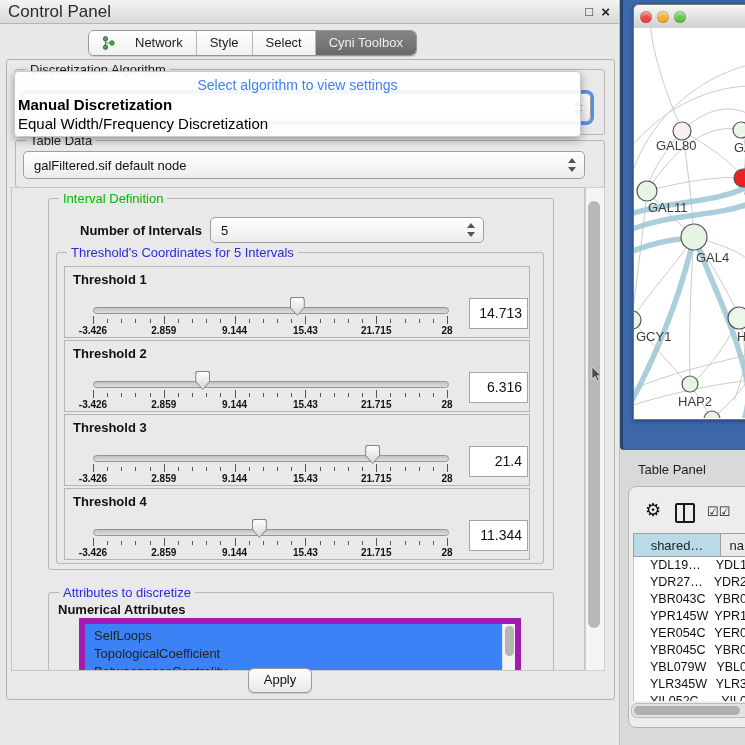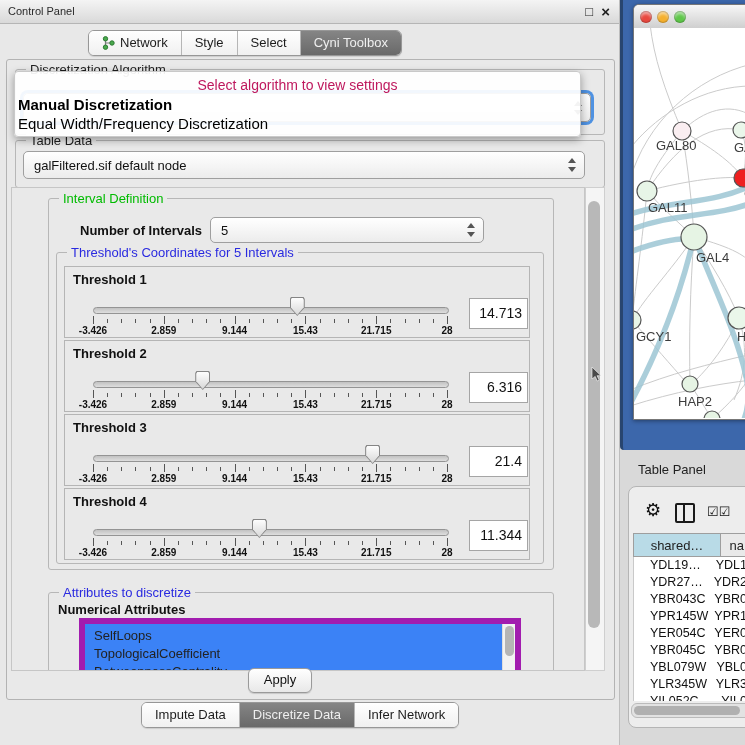--- a/index.html
+++ b/index.html
@@ -4,29 +4,29 @@
 <style>
   html,body{margin:0;padding:0;}
   body{width:745px;height:745px;overflow:hidden;background:#dcdcdc;
        font-family:"Liberation Sans",sans-serif;-webkit-font-smoothing:antialiased;position:relative;}
   .abs{position:absolute;}
 
   
   #control-panel{left:0;top:0;width:619px;height:745px;background:#e8e8e8;border-right:1px solid #bdbdbd;}
   .cp-titlebar{left:0;top:0;width:619px;height:23px;background:linear-gradient(#f4f4f4,#d9d9d9);
                border-bottom:1px solid #b5b5b5;}
-  .cp-title{left:8px;top:0;line-height:23px;font-size:11px;color:#2b2b2b;}
+  .cp-title{left:8px;top:0;line-height:23px;font-size:17px;color:#2b2b2b;}
   .winicon{top:0;line-height:23px;font-size:13px;color:#222;font-weight:bold;cursor:default;}
   .float-ic{right:26px;}
   .close-ic{right:9px;font-size:15px;}
 
   .segstrip{display:flex;border:1px solid #979797;border-radius:6px;overflow:hidden;
             background:#fdfdfd;box-shadow:0 1px 1px rgba(0,0,0,.12);}
   .seg{padding:0 13px;line-height:24px;font-size:13px;color:#1c1c1c;background:linear-gradient(#ffffff,#f0f0f0);
-       border-right:1px solid #b6b6b6;white-space:nowrap;display:flex;align-items:center;gap:5px;}
+       border-right:1px solid #b6b6b6;white-space:nowrap;display:flex;align-items:center;gap:20px;}
   .seg:last-child{border-right:none;}
   .seg.selected{background:linear-gradient(#858585,#696969);color:#efefef;}
   #top-tabs{left:88px;top:30px;}
   #bottom-tabs{left:141px;top:702px;}
 
   .cp-main{left:6px;top:59px;width:607px;height:639px;background:#e9e9e9;
            border:1px solid #b3b3b3;border-radius:3px;}
 
   .groupbox{border:1px solid #b7b7b7;border-radius:3px;background:transparent;}
   .grouptitle{position:absolute;top:-8px;left:10px;background:#e9e9e9;padding:0 4px;font-size:13px;line-height:15px;}
@@ -40,21 +40,21 @@
   .stepper{position:absolute;right:7px;top:50%;transform:translateY(-50%);width:9px;height:14px;}
   .stepper:before,.stepper:after{content:"";position:absolute;left:0;border-left:4.5px solid transparent;border-right:4.5px solid transparent;}
   .stepper:before{top:0;border-bottom:5px solid #555;}
   .stepper:after{bottom:0;border-top:5px solid #555;}
 
   
   #algo-group{left:8px;top:9px;width:588px;height:64px;}
   #algo-combo{left:16px;top:33px;width:566px;height:27px;box-shadow:0 0 0 3px #4f92e2;}
   #algo-popup{left:7px;top:11px;width:565px;height:64px;background:rgba(255,255,255,.93);
               border:1px solid #c9c9c9;border-radius:4px;box-shadow:0 3px 9px rgba(0,0,0,.35);z-index:50;}
-  .popup-placeholder{left:0;right:0;top:5px;text-align:center;font-size:14px;color:#be185d;}
+  .popup-placeholder{left:0;right:0;top:5px;text-align:center;font-size:14px;color:#3b82f6;}
   .popup-item1{left:3px;top:24px;font-size:15px;font-weight:bold;color:#000;}
   .popup-item2{left:3px;top:43px;font-size:15px;color:#000;}
 
   
   #tabledata-group{left:8px;top:80px;width:588px;height:46px;}
   #tabledata-combo{left:16px;top:91px;width:560px;height:26px;}
 
   
   #viewport{left:4px;top:127px;width:572px;height:482px;border:1px solid #c6c6c6;overflow:hidden;}
   #v-scrollbar{left:578px;top:127px;width:18px;height:482px;background:#f5f5f5;border:1px solid #cfcfcf;}
@@ -391,31 +391,20 @@
       </div>
     </div>
 
     <div class="abs" id="v-scrollbar">
       <div class="abs" id="v-thumb"></div>
     </div>
 
     <div class="abs" id="apply-btn">Apply</div>
   </div>
 
-  <div class="abs segstrip" id="bottom-tabs">
-    <div class="seg">
-        <span>Impute Data</span>
-      </div>
-    <div class="seg selected">
-        <span>Discretize Data</span>
-      </div>
-    <div class="seg">
-        <span>Infer Network</span>
-      </div>
-  </div>
 </div>
 
 <div class="abs" id="right-panel">
 
   <div class="abs" id="net-frame">
     <div class="abs" id="net-window">
       <div class="abs" id="net-titlebar">
         <div class="light" style="left: 6px; background: rgb(232, 72, 63);"></div>
         <div class="light" style="left: 23px; background: rgb(245, 176, 46);"></div>
         <div class="light" style="left: 40px; background: rgb(95, 199, 74);"></div>

